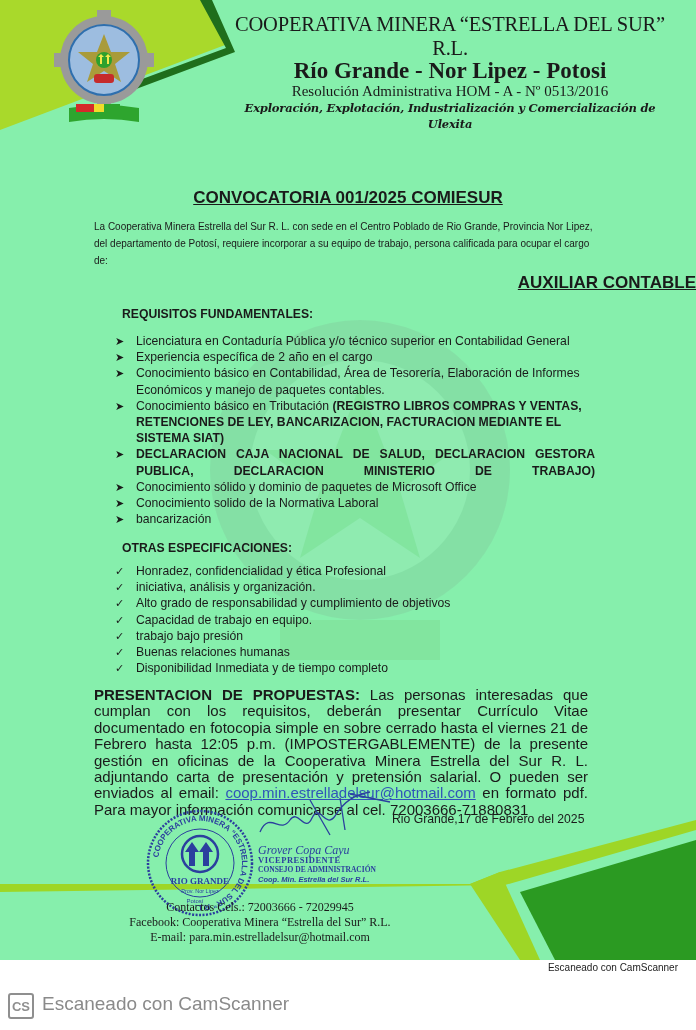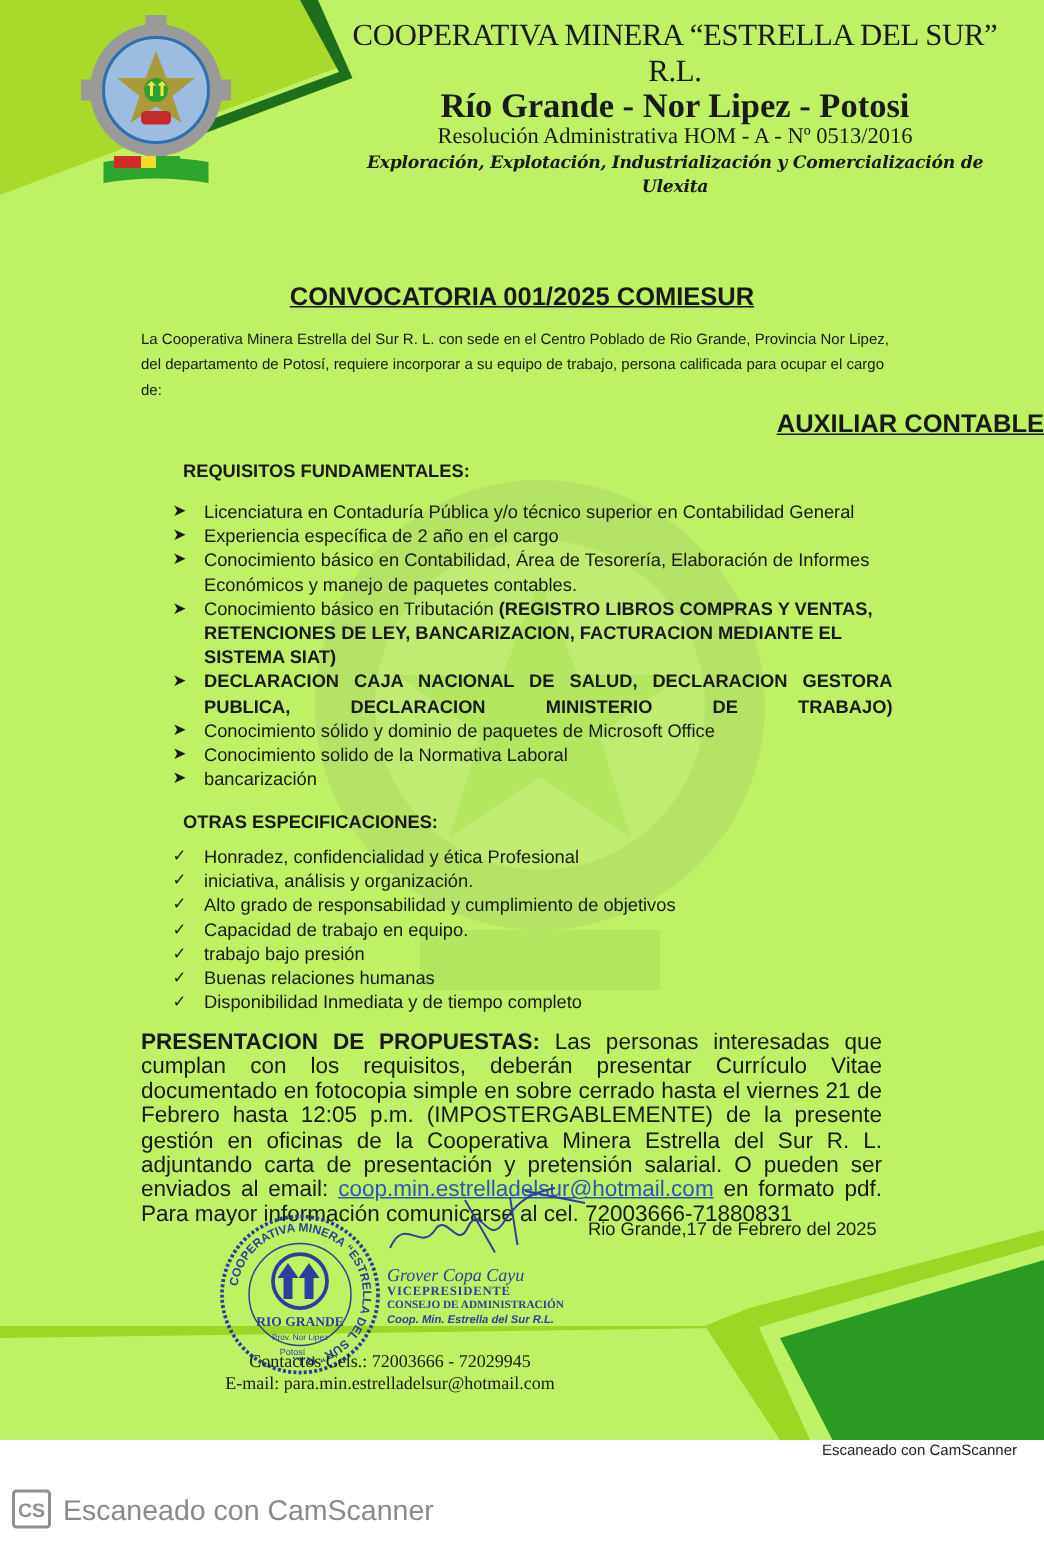--- a/index.html
+++ b/index.html
@@ -1,21 +1,21 @@
 <!DOCTYPE html>
 <html><head>
 <meta charset="utf-8">
 <style>
   html, body { margin: 0; padding: 0; }
   body {
     width: 696px; height: 1030px; position: relative; overflow: hidden;
     background: #ffffff;
     font-family: "Liberation Sans", sans-serif; color: #1a1a1a;
   }
-  .page { position: absolute; left: 0; top: 0; width: 696px; height: 960px; background: #bef264; overflow: hidden; }
+  .page { position: absolute; left: 0; top: 0; width: 696px; height: 960px; background: #86efac; overflow: hidden; }
 
   
   .hdr-deco { position: absolute; left: 0; top: 0; width: 240px; height: 150px; }
   .logo { position: absolute; left: 54px; top: 10px; width: 100px; height: 125px; }
 
   .hdr-text { position: absolute; left: 230px; top: 12px; width: 440px; text-align: center; font-family: "Liberation Serif", serif; }
   .hdr-title { font-size: 20.5px; letter-spacing: -0.2px; line-height: 24px; }
   .hdr-sub { font-size: 23px; font-weight: bold; line-height: 22px; }
   .hdr-res { font-size: 15px; line-height: 18px; }
   .hdr-tag { font-size: 11.5px; font-style: italic; font-weight: bold; line-height: 16px; font-family: "DejaVu Serif", serif; letter-spacing: -0.2px; }
@@ -46,21 +46,21 @@
   .sig-name { font-style: italic; font-size: 12px; }
   .sig-role { font-weight: bold; font-size: 8.5px; letter-spacing: 0.5px; }
   .sig-council { font-weight: bold; font-size: 7.5px; }
   .sig-org { font-weight: bold; font-style: italic; font-size: 7.5px; font-family: "Liberation Sans", sans-serif; }
 
   .footer-deco { position: absolute; left: 0; top: 810px; width: 696px; height: 150px; }
 
   .footer-text { position: absolute; left: 60px; top: 900px; width: 400px; text-align: center; font-family: "Liberation Serif", serif; font-size: 12px; line-height: 15px; }
 
   .cs-small { position: absolute; right: 18px; top: 962px; font-size: 10px; color: #222; }
-  .cs-big { position: absolute; left: 8px; top: 993px; display: flex; align-items: flex-end; gap: 8px; font-size: 19px; color: #8a8a8a; }
+  .cs-big { position: absolute; left: 8px; top: 993px; display: flex; align-items: flex-start; gap: 8px; font-size: 19px; color: #8a8a8a; }
   .cs-logo { width: 26px; height: 26px; border: 2px solid #8f8f8f; border-radius: 3px; box-sizing: border-box; display: flex; align-items: center; justify-content: center; font-weight: bold; font-size: 13px; color: #8f8f8f; }
 </style>
 </head>
 <body>
 
 <div class="page">
 
   <svg class="hdr-deco" viewBox="0 0 240 150">
     <polygon points="0,0 205,0 225,45 0,130" fill="#a9d92b"></polygon>
     <polygon points="200,0 212,0 235,52 120,95 118,88 226,48" fill="#1f6e1c"></polygon>
@@ -161,20 +161,21 @@
 
   <div class="sig-block">
     <div class="sig-name">Grover Copa Cayu</div>
     <div class="sig-role">VICEPRESIDENTE</div>
     <div class="sig-council">CONSEJO DE ADMINISTRACIÓN</div>
     <div class="sig-org">Coop. Min. Estrella del Sur R.L.</div>
   </div>
 
   <div class="footer-text">
     <div>Contactos Cels.: 72003666 - 72029945</div>
+    <div>Facebook: Cooperativa Minera “Estrella del Sur” R.L.</div>
     <div>E-mail: para.min.estrelladelsur@hotmail.com</div>
   </div>
 </div>
 
 <div class="cs-small">Escaneado con CamScanner</div>
 <div class="cs-big">
   <div class="cs-logo">CS</div>
   <span>Escaneado con CamScanner</span>
 </div>
 

